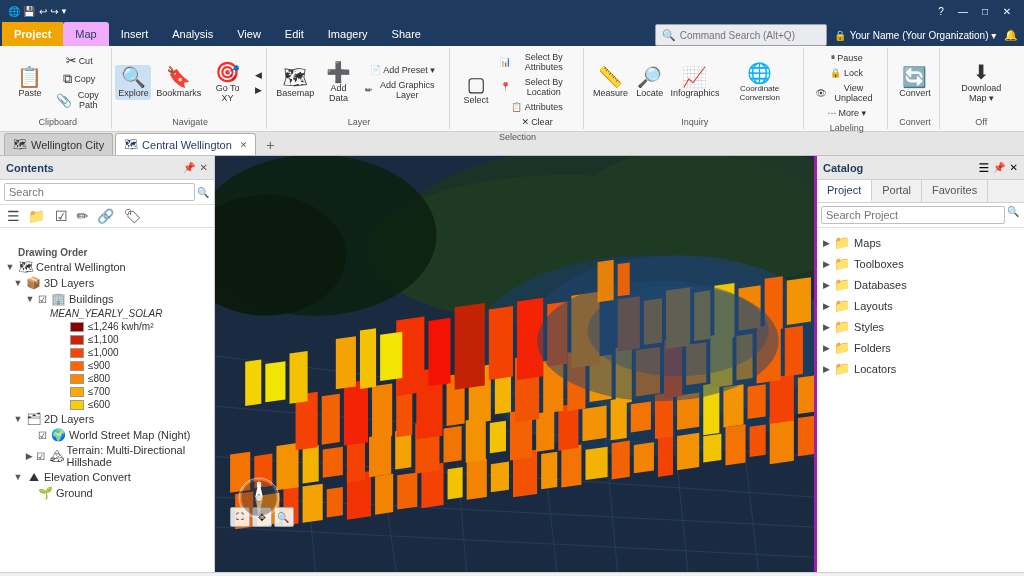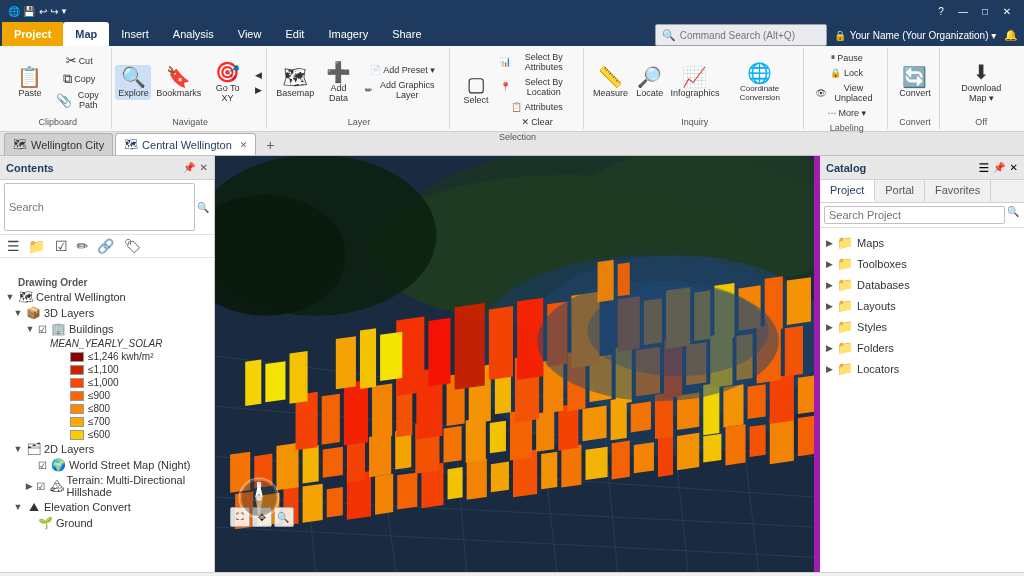--- a/index.html
+++ b/index.html
@@ -32,23 +32,23 @@
     .ribbon-tab {
       padding: 3px 12px;
       font-size: 11px;
       cursor: pointer;
       color: white;
       height: 24px;
       display: flex;
       align-items: center;
     }
     .ribbon-tab.active {
-      background: #ffffff;
+      background: #f0abfc;
       color: #1e3a5f;
-      font-weight: 700;
+      font-weight: 400;
       border-radius: 3px 3px 0 0;
       margin-top: 25px;
     }
     #ribbon-tab-project { background: #f0a500; color: white; font-weight: bold; border-radius: 0; }
 
     
     #ribbon-toolbar {
       display: flex;
       height: 86px;
       background: #f8f8f8;
@@ -270,21 +270,21 @@
     #map-svg {
       width: 100%;
       height: 100%;
     }
 
     
     #catalog-panel {
       width: 210px;
       min-width: 210px;
       background: white;
-      border-left: 6px solid #a21caf;
+      border-left: 3px solid #a21caf;
       display: flex;
       flex-direction: column;
     }
     #catalog-header {
       background: #e8e8e8;
       border-bottom: 1px solid #d0d0d0;
       padding: 3px 6px;
       height: 24px;
       display: flex;
       align-items: center;
@@ -576,21 +576,21 @@
 
   <div id="contents-panel">
     <div id="contents-header">
       <span class="title">Contents</span>
       <div class="controls">
         <span class="ctrl-btn">📌</span>
         <span class="ctrl-btn">✕</span>
       </div>
     </div>
     <div id="contents-search">
-      <input type="text" style="flex: 1 1 0%; border: 1px solid rgb(192, 192, 192); border-radius: 2px; padding: 17px 4px; font-size: 11px; outline: none;" placeholder="Search">
+      <input type="text" style="flex: 1 1 0%; border: 1px solid rgb(192, 192, 192); border-radius: 2px; padding: 2px 4px; font-size: 11px; outline: none;" placeholder="Search">
       <span style="font-size:10px; color:#555;">🔍</span>
     </div>
     <div id="contents-toolbar">
       <span title="List by drawing order">☰</span>
       <span title="List by source">📁</span>
       <span title="List by selection">☑</span>
       <span title="List by editing">✏</span>
       <span title="List by snapping">🔗</span>
       <span title="List by labeling">🏷</span>
     </div>

